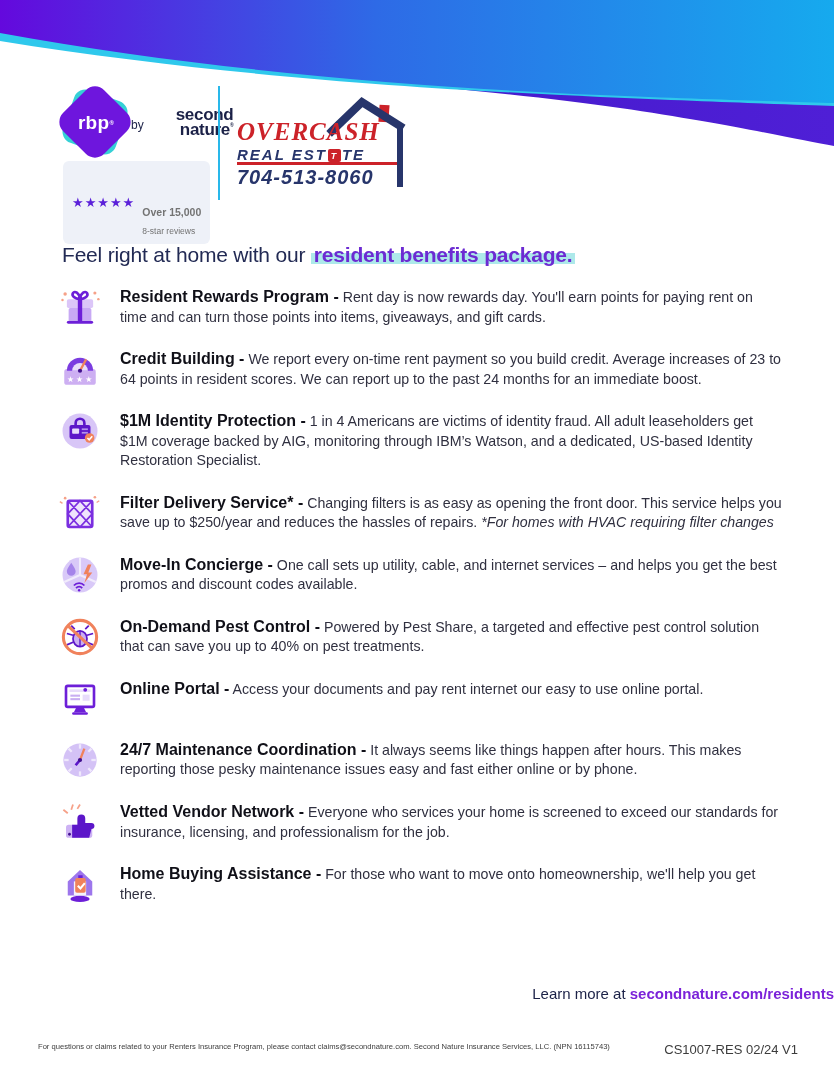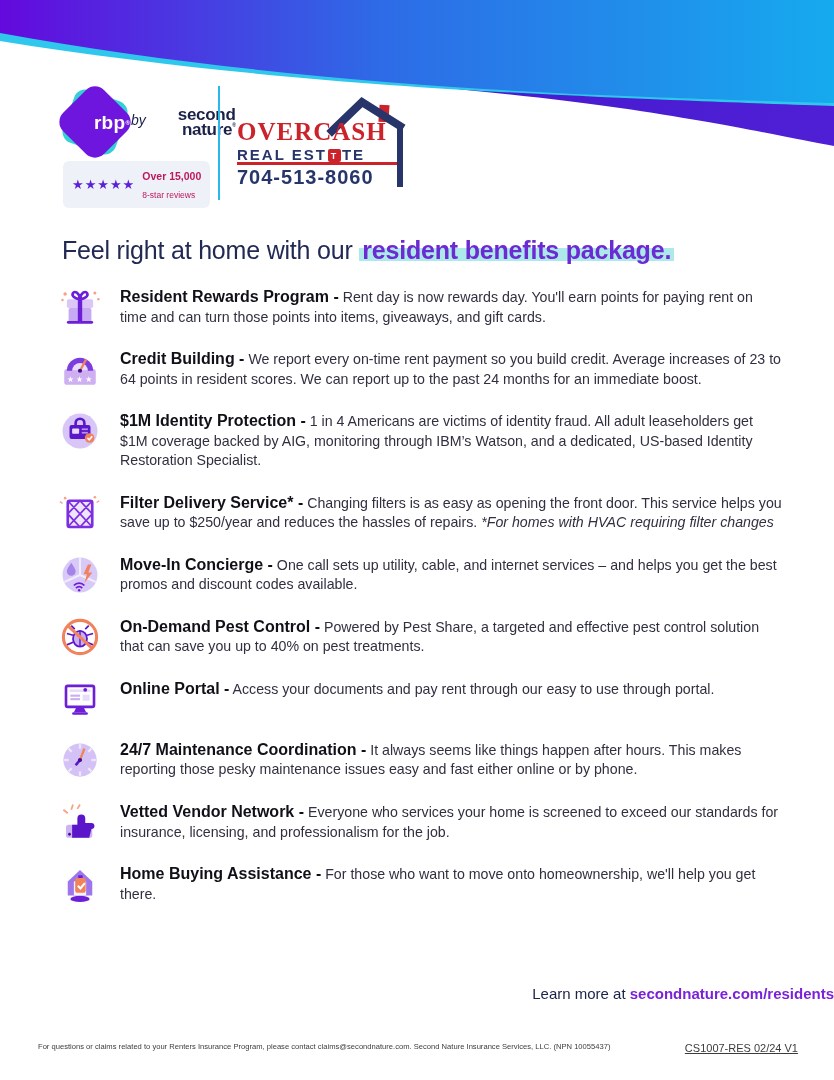--- a/index.html
+++ b/index.html
@@ -7,56 +7,56 @@
     width:834px;height:1080px;position:relative;overflow:hidden;
     background:#ffffff;font-family:"Liberation Sans",sans-serif;
     -webkit-font-smoothing:antialiased;
   }
   
   .wave{position:absolute;top:0;left:0;width:834px;height:330px;display:block;pointer-events:none;}
   
   .rbp-mark{position:absolute;left:63px;top:90px;width:66px;height:66px;}
   .rbp-teal{position:absolute;left:4px;top:4px;width:56px;height:56px;border-radius:12px;background:#35d0d6;transform:rotate(20deg);}
   .rbp-purple{position:absolute;left:3px;top:3px;width:58px;height:58px;border-radius:13px;background:#6e16dd;transform:rotate(45deg);}
-  .rbp-label{position:absolute;left:16px;top:0;width:100%;height:100%;display:flex;align-items:center;justify-content:center;color:#fff;font-weight:bold;font-size:19px;letter-spacing:.3px;text-align:right;}
+  .rbp-label{position:absolute;left:0;top:0;width:100%;height:100%;display:flex;align-items:center;justify-content:center;color:#fff;font-weight:bold;font-size:19px;letter-spacing:.3px;text-align:right;}
   .rbp-reg{font-size:6px;vertical-align:top;}
   .by-brand{position:absolute;left:131px;top:108px;color:#1b2147;display:flex;gap:3px;}
-  .by-word{font-size:14px;margin-top:4px;font-style:italic;}
+  .by-word{font-size:12px;margin-top:10px;}
   .brand-lines{text-align:right;font-weight:bold;font-size:17px;line-height:.88;letter-spacing:-.3px;margin-left:29px;}
   .nature-reg{font-size:5px;vertical-align:top;}
   .reviews-badge{position:absolute;left:63px;top:161px;background:#eef1f8;border-radius:6px;padding:5px 9px;display:flex;align-items:center;gap:7px;}
   .stars{color:#5b21d9;font-size:13px;letter-spacing:1px;}
-  .rev-col{color:#be185d;line-height:1.15;}
+  .rev-col{color:#737373;line-height:1.15;margin-top:36px;}
   .rev-line1{font-size:10.5px;font-weight:bold;}
   .rev-line2{font-size:8.5px;}
   .divider-v{position:absolute;left:218px;top:86px;width:2px;height:114px;background:#29b8ea;}
   
-  .overcash{position:absolute;left:237px;top:96px;width:172px;height:94px;color:#27356b;}
+  .overcash{position:absolute;left:237px;top:96px;width:172px;height:94px;color:#27356b;font-style:italic;}
   .oc-roof{position:absolute;left:0;top:0;width:172px;height:94px;pointer-events:none;}
   .oc-name{position:absolute;left:0;top:22px;font-family:"Liberation Serif",serif;font-weight:bold;font-size:25px;color:#cc2229;letter-spacing:1px;}
   .oc-real{position:absolute;left:0;top:50px;font-weight:bold;font-size:15px;letter-spacing:2px;display:flex;align-items:center;}
   .oc-lockbox{display:inline-flex;align-items:center;justify-content:center;width:13px;height:13px;background:#cc2229;color:#fff;font-size:9px;border-radius:2px;margin:0 1px;position:relative;top:1px;}
   .oc-line{position:absolute;left:0;top:66px;width:160px;height:2.5px;background:#cc2229;}
   .oc-phone{position:absolute;left:0;top:70px;font-weight:bold;font-size:20px;letter-spacing:1px;}
   
-  .headline{position:absolute;left:62px;top:219px;font-size:25px;font-weight:500;color:#222a54;letter-spacing:-.2px;white-space:nowrap;}
+  .headline{position:absolute;left:62px;top:229px;font-size:21px;font-weight:500;color:#222a54;letter-spacing:-.2px;white-space:nowrap;}
   .hl{color:#6c2bd2;font-weight:bold;background-image:linear-gradient(#ade9ea,#ade9ea);background-repeat:no-repeat;background-size:100% 48%;background-position:0 82%;padding:0 3px;}
   
   .benefits{position:absolute;left:58px;top:286px;width:724px;}
   .benefit{display:flex;gap:16px;margin-bottom:21px;align-items:flex-start;}
   .bicon{flex:0 0 46px;height:40px;}
   .bicon svg{width:44px;height:42px;display:block;overflow:visible;}
   .btext{margin:0;font-size:14.2px;line-height:1.36;color:#303040;max-width:668px;}
   .btext strong{font-size:16px;color:#101018;}
   .btext em{}
   
   .learn-more{position:absolute;left:0;top:985px;width:100%;text-align:right;font-size:15px;color:#1b2147;}
   .learn-link{color:#7b22d9;font-weight:bold;cursor:pointer;}
   .legal{position:absolute;left:38px;top:1042px;font-size:7.6px;color:#3c3c3c;}
-  .doc-code{position:absolute;right:36px;top:1042px;font-size:11px;color:#3c3c3c;text-decoration:underline;}
+  .doc-code{position:absolute;right:36px;top:1042px;font-size:13px;color:#3c3c3c;}
 </style>
 </head>
 <body>
 
 <svg class="wave" viewBox="0 0 834 330" preserveAspectRatio="none" aria-hidden="true">
   <defs>
     <linearGradient id="gMain" x1="0" y1="0" x2="1" y2="0">
       <stop offset="0" stop-color="#6409dd"></stop>
       <stop offset="0.45" stop-color="#2e6ae6"></stop>
       <stop offset="1" stop-color="#16aaee"></stop>
@@ -238,21 +238,21 @@
         <rect x="13" y="19" width="11" height="2.4" fill="#c9aef2"></rect>
         <rect x="13" y="23" width="11" height="2.4" fill="#c9aef2"></rect>
         <rect x="27" y="19" width="8" height="7" fill="#e8dcfb"></rect>
         <circle cx="30" cy="13.5" r="2.2" fill="#6d1fd8"></circle>
         <path d="M20 33 h8 l3 6 h-14 Z" fill="#6d1fd8"></path>
         <rect x="15" y="39" width="18" height="3" rx="1.5" fill="#6d1fd8"></rect>
       </svg>
     </span>
     <p class="btext">
       <strong>Online Portal -</strong>
-      <span>Access your documents and pay rent through our easy to use through portal.</span>
+      <span>Access your documents and pay rent internet our easy to use online portal.</span>
     </p>
   </div>
 
   <div class="benefit">
     <span class="bicon">
       <svg viewBox="0 0 48 48">
         <circle cx="24" cy="24" r="19" fill="#d4c2f6"></circle>
         <g stroke="#efe8fc" stroke-width="2.6">
           <line x1="24" y1="6" x2="24" y2="11"></line>
             <line x1="24" y1="37" x2="24" y2="42"></line>
@@ -309,14 +309,14 @@
       <span>For those who want to move onto homeownership, we'll help you get there.</span>
     </p>
   </div>
 
 </div>
 
 <div class="learn-more">
   <span>Learn more at </span><span class="learn-link">secondnature.com/residents</span>
 </div>
 
-<div class="legal">For questions or claims related to your Renters Insurance Program, please contact claims@secondnature.com. Second Nature Insurance Services, LLC. (NPN 10055437)</div>
+<div class="legal">For questions or claims related to your Renters Insurance Program, please contact claims@secondnature.com. Second Nature Insurance Services, LLC. (NPN 16115743)</div>
 <div class="doc-code">CS1007-RES 02/24 V1</div>
 
 </body></html>

